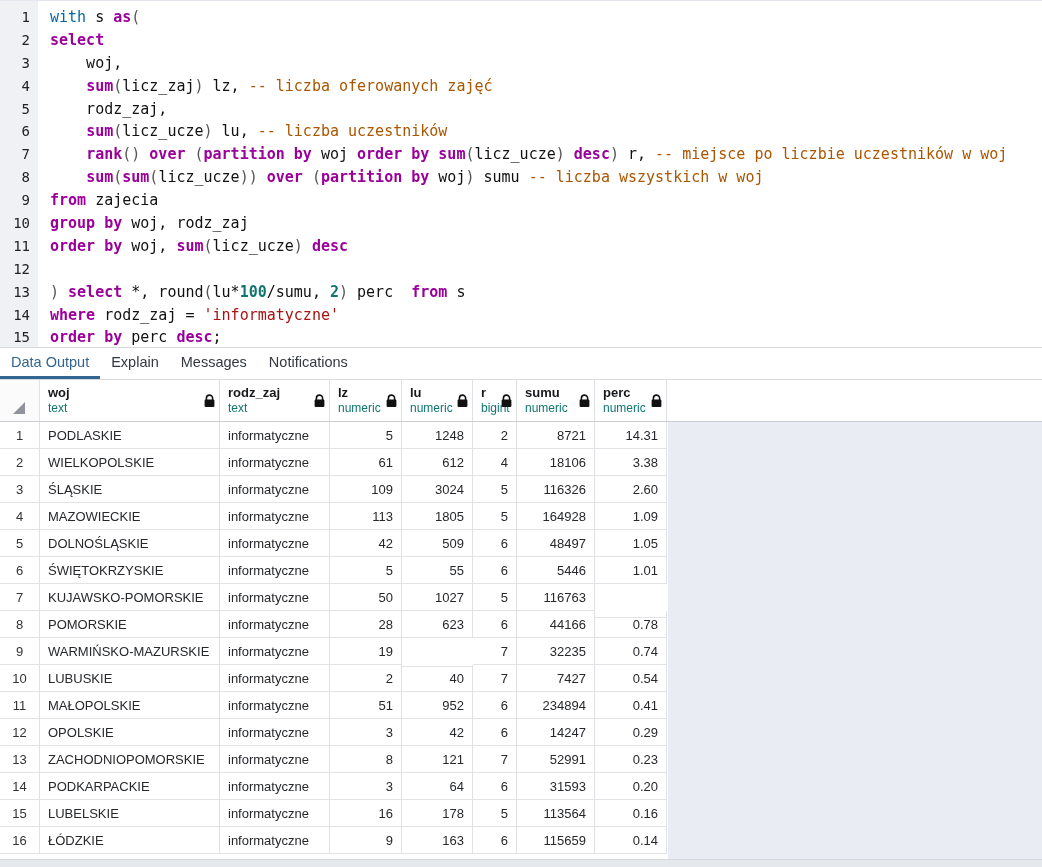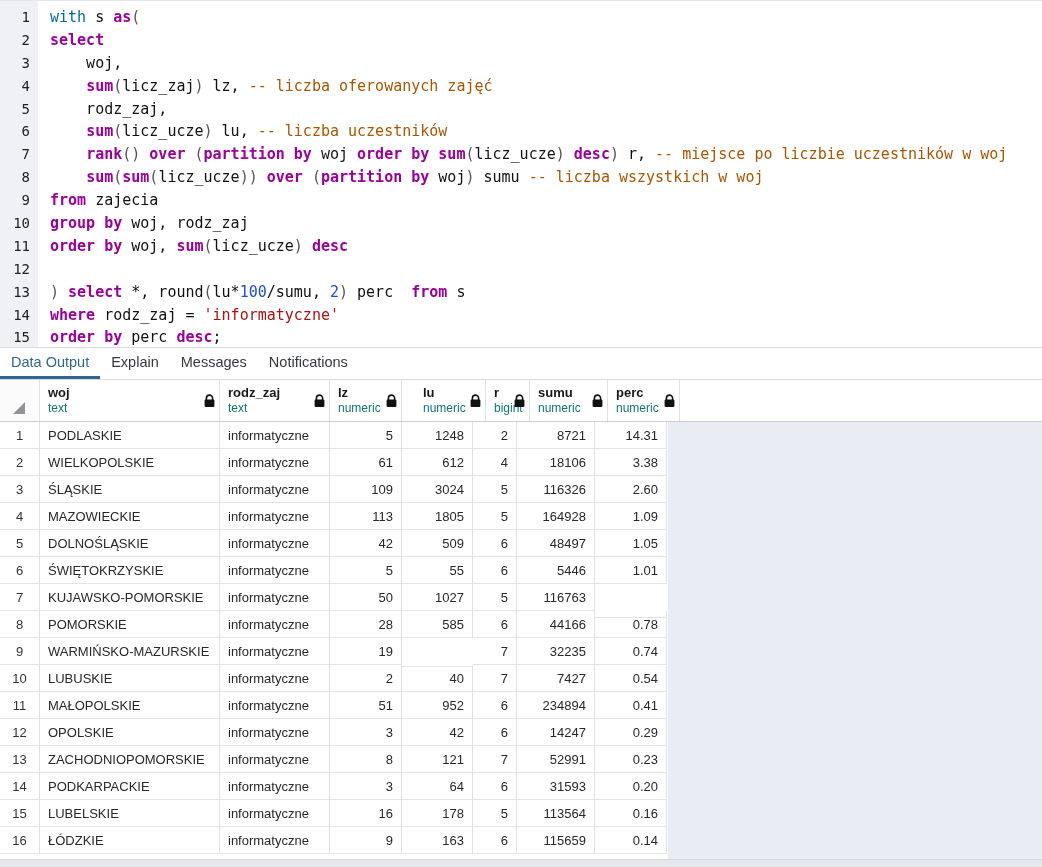--- a/index.html
+++ b/index.html
@@ -12,21 +12,21 @@
             border-bottom:1px solid #d6dade; background:#fff; overflow:hidden; }
   .gutter { width:38px; background:#f0f1f5; padding-top:5px; text-align:right;
             font-family:"DejaVu Sans Mono", monospace; font-size:14px; color:#222;
             flex:none; }
   .ln { height:22.9px; line-height:22.9px; padding-right:8px; }
   .code { flex:1; padding:5px 0 0 12px; font-family:"DejaVu Sans Mono", monospace;
           font-size:15px; overflow:hidden; }
   .cl { height:22.9px; line-height:22.9px; white-space:pre; }
   .tok-kw  { color:#9b009b; font-weight:bold; }
   .tok-def { color:#0369a1; }
-  .tok-num { color:#1d4ed8; font-weight:normal; }
+  .tok-num { color:#0f766e; font-weight:bold; }
   .tok-str { color:#aa1111; }
   .tok-com { color:#aa5500; }
   .tok-br  { color:#555555; }
   .tok-pl  { color:#111111; }
 
   
   .tabbar { height:32px; display:flex; align-items:stretch; background:#fff;
             border-bottom:1px solid #d8dbe0; }
   .tab { display:flex; align-items:center; padding:0 11px; font-size:14.5px;
          color:#33393f; border-bottom:3px solid transparent; cursor:pointer; }
@@ -132,21 +132,21 @@
             </svg></span>
         </div>
         <div class="hcell" style="width: 72px;">
           <div class="hname">lz</div>
           <div class="htype">numeric</div>
           <span class="hlock"><svg width="13" height="14" viewBox="0 0 13 14">
               <path d="M3.4 6V4.2a3.1 3.1 0 0 1 6.2 0V6" fill="none" stroke="#111" stroke-width="1.6"></path>
               <rect x="1.6" y="5.6" width="9.8" height="7.4" rx="1.2" fill="#111"></rect>
             </svg></span>
         </div>
-        <div class="hcell" style="width: 71px; margin-left: 13px;">
+        <div class="hcell" style="width: 71px;">
           <div class="hname">lu</div>
           <div class="htype">numeric</div>
           <span class="hlock"><svg width="13" height="14" viewBox="0 0 13 14">
               <path d="M3.4 6V4.2a3.1 3.1 0 0 1 6.2 0V6" fill="none" stroke="#111" stroke-width="1.6"></path>
               <rect x="1.6" y="5.6" width="9.8" height="7.4" rx="1.2" fill="#111"></rect>
             </svg></span>
         </div>
         <div class="hcell" style="width: 44px;">
           <div class="hname">r</div>
           <div class="htype">bigint</div>
@@ -243,21 +243,21 @@
             <div class="cell right" style="width: 71px;">1027</div>
             <div class="cell right" style="width: 44px;">5</div>
             <div class="cell right" style="width: 78px;">116763</div>
             <div class="cell right" style="width: 72px; margin-top: 33px;">0.88</div>
           </div>
           <div class="row">
             <div class="rnum">8</div>
             <div class="cell" style="width: 180px;">POMORSKIE</div>
             <div class="cell" style="width: 110px;">informatyczne</div>
             <div class="cell right" style="width: 72px;">28</div>
-            <div class="cell right" style="width: 71px;">585</div>
+            <div class="cell right" style="width: 71px;">623</div>
             <div class="cell right" style="width: 44px;">6</div>
             <div class="cell right" style="width: 78px;">44166</div>
             <div class="cell right" style="width: 72px;">0.78</div>
           </div>
           <div class="row">
             <div class="rnum">9</div>
             <div class="cell" style="width: 180px;">WARMIŃSKO-MAZURSKIE</div>
             <div class="cell" style="width: 110px;">informatyczne</div>
             <div class="cell right" style="width: 72px;">19</div>
             <div class="cell right" style="width: 71px; margin-top: 28px;">239</div>

